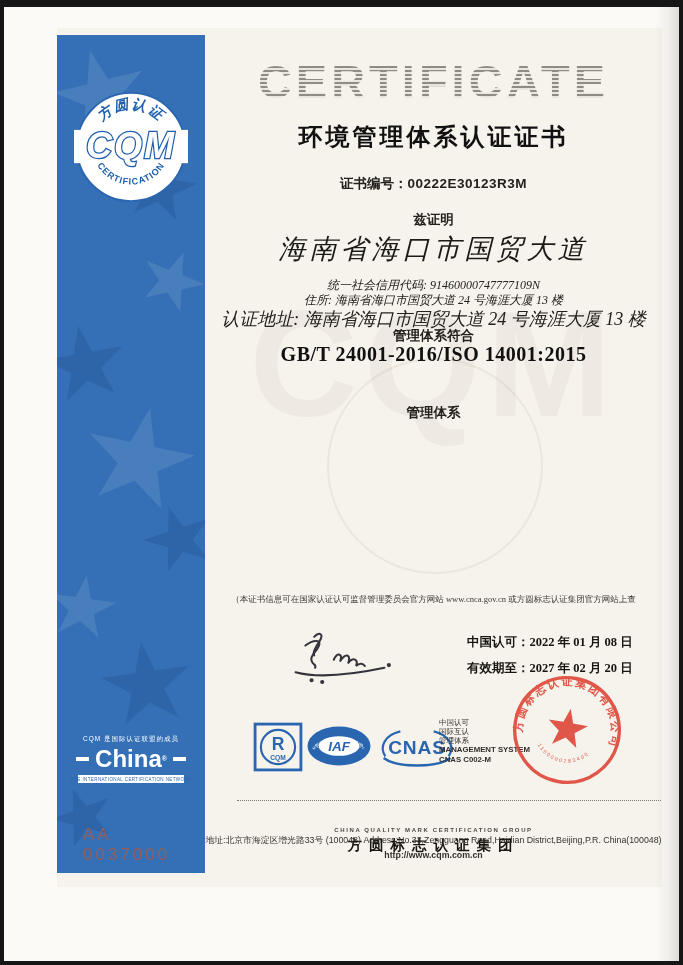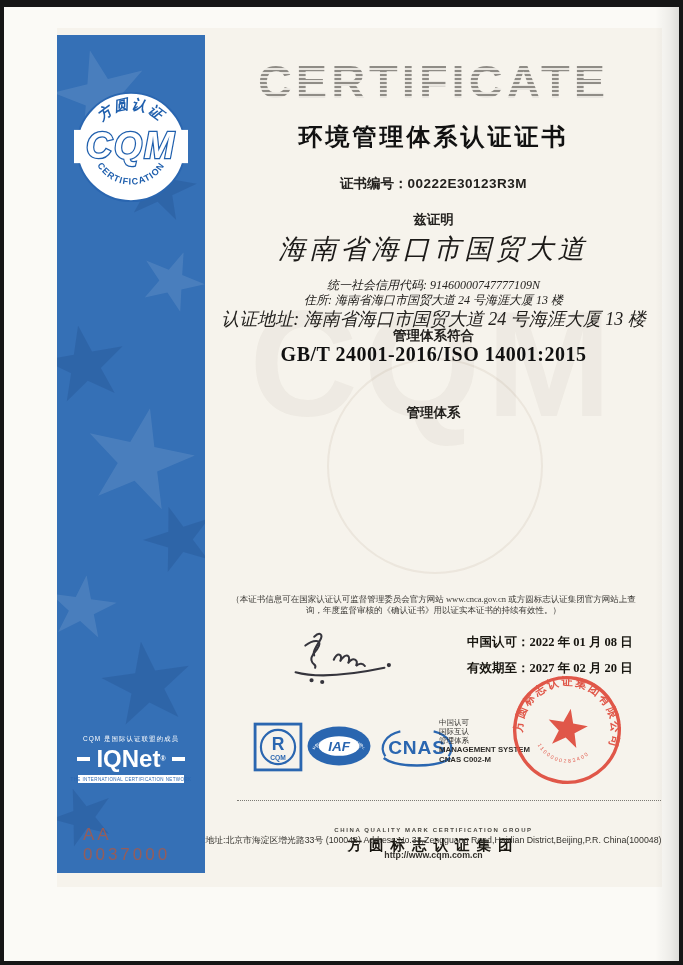--- a/index.html
+++ b/index.html
@@ -95,21 +95,21 @@
         <path id="cqmBot" d="M 22 74 A 41 41 0 0 0 98 74" fill="none"></path>
         <text font-size="9.5" font-weight="bold" fill="#1f5fad" letter-spacing="1">
           <textPath href="#cqmBot" startOffset="50%" text-anchor="middle">CERTIFICATION</textPath>
         </text>
       </svg>
 
       <div class="iqnet">
         <div class="member">CQM 是国际认证联盟的成员</div>
         <div class="row">
           <div class="dash"></div>
-          <div class="name"><span>IQNet</span><span class="reg">®</span></div>
+          <div class="name"><span>China</span><span class="reg">®</span></div>
           <div class="dash"></div>
         </div>
         <div class="bar">
           <span>THE INTERNATIONAL CERTIFICATION NETWORK</span>
         </div>
       </div>
 
       <div class="serial">AA 0037000</div>
     </div>
 
@@ -131,21 +131,20 @@
       <div class="cline addr kai">住所: 海南省海口市国贸大道 24 号海涯大厦 13 楼</div>
       <div class="cline cert-addr kai">认证地址: 海南省海口市国贸大道 24 号海涯大厦 13 楼</div>
 
       <div class="cline conform">管理体系符合</div>
       <div class="cline standard">GB/T 24001-2016/ISO 14001:2015</div>
 
       <div class="cline scope-title">管理体系</div>
 
       <div class="cline note">
         <div>（本证书信息可在国家认证认可监督管理委员会官方网站 www.cnca.gov.cn 或方圆标志认证集团官方网站上查</div>
-        <div>询，年度监督审核的《确认证书》用以证实本证书的持续有效性。）</div>
       </div>
 
       <svg class="signature" viewBox="0 0 130 72">
         <g fill="none" stroke="#35343c" stroke-width="2.3" stroke-linecap="round">
           <path d="M36 12 c6 -6 11 -3 6 5 c-5 8 -8 13 -6 16"></path>
           <path d="M26 22 c9 -7 19 -7 15 1 c-3 7 -10 10 -8 16 c1 5 6 4 4 8"></path>
           <path d="M58 38 c4 -9 11 -7 7 2 c7 -11 13 -7 9 2 c6 -8 12 -4 9 3 c4 -4 8 -3 10 0"></path>
           <path d="M15 52 c26 7 62 3 100 -5"></path>
           <circle cx="33" cy="61" r="1.2" fill="#35343c"></circle>
           <circle cx="45" cy="63" r="1.2" fill="#35343c"></circle>

